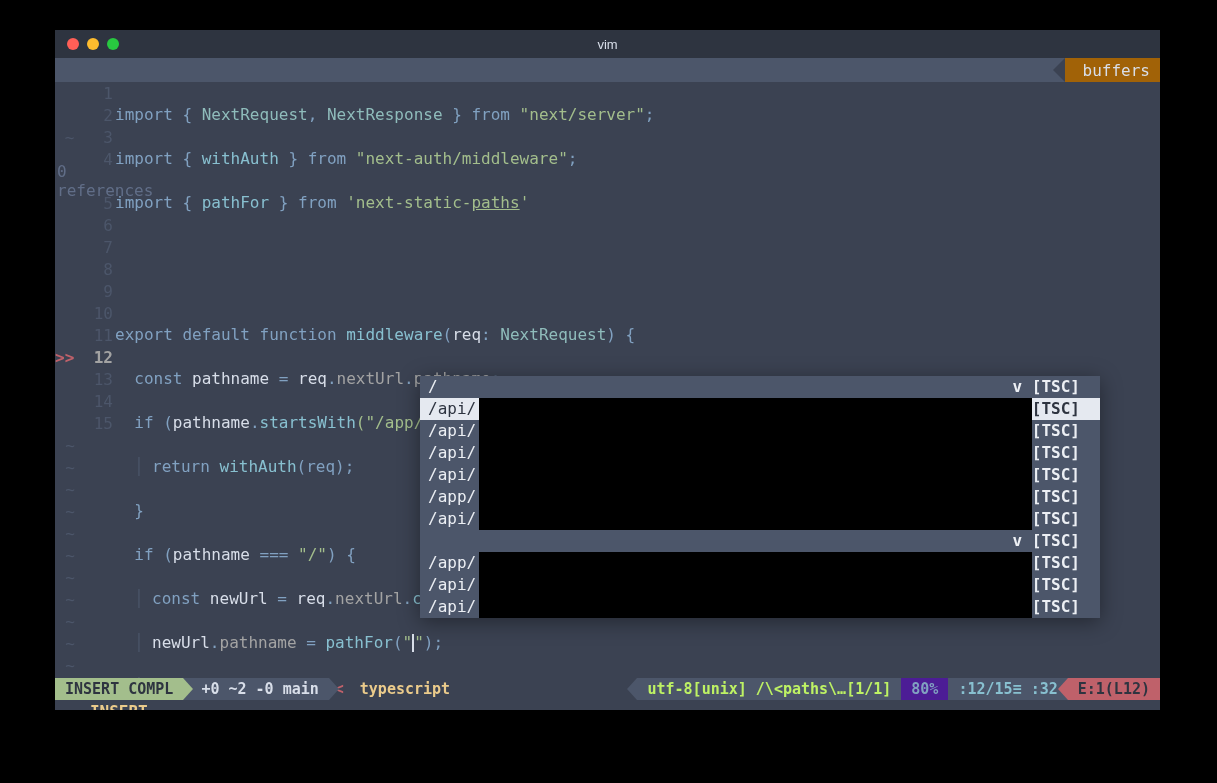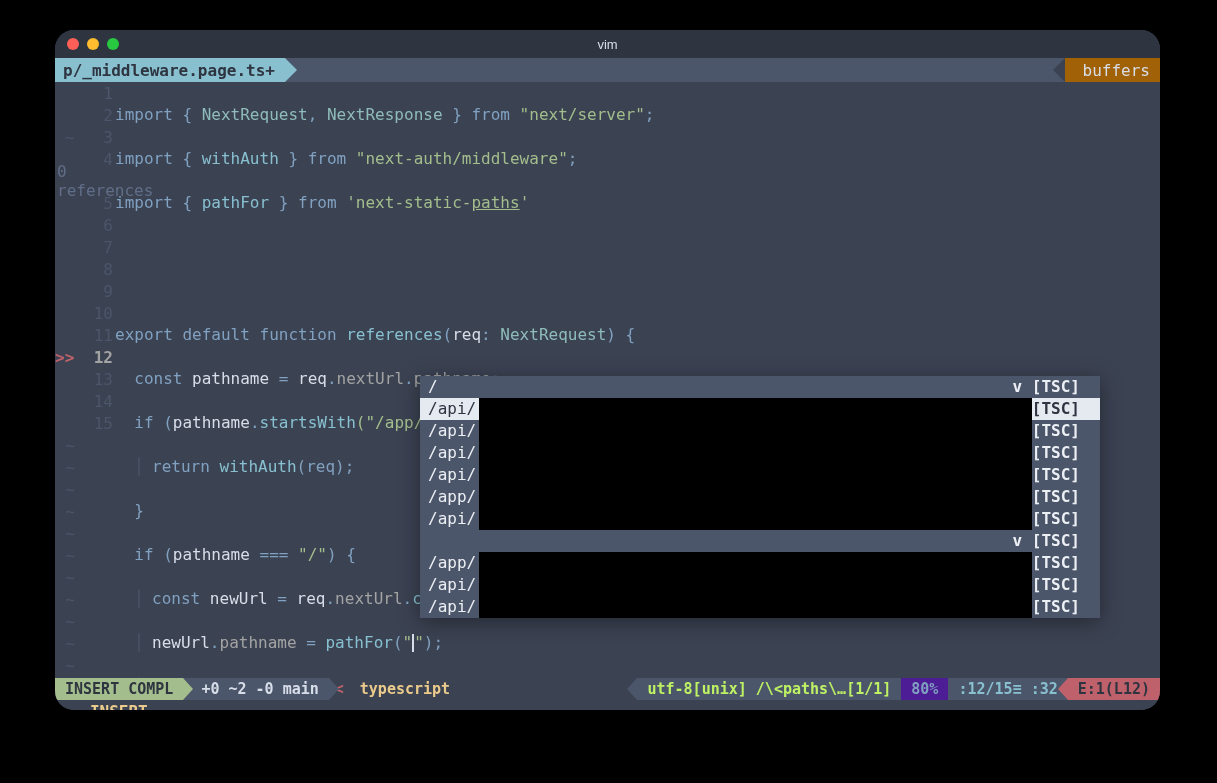--- a/index.html
+++ b/index.html
@@ -11,21 +11,21 @@
     font-size: 16px;
     position: relative;
   }
   .window {
     position: absolute;
     left: 55px;
     top: 30px;
     width: 1105px;
     height: 680px;
     background: #3b4252;
-    border-radius: 19px;
+    border-radius: 0;
     overflow: hidden;
     box-shadow: 0 20px 60px rgba(0,0,0,0.6);
   }
   .titlebar {
     height: 28px;
     background: #2e3440;
     display: flex;
     align-items: center;
     position: relative;
     user-select: none;
@@ -236,23 +236,20 @@
   <div class="titlebar">
     <div class="traffic">
       <div class="dot red"></div>
       <div class="dot yellow"></div>
       <div class="dot green"></div>
     </div>
     <div class="title">vim</div>
   </div>
 
   <div class="tabline">
-    <div class="tab">
-      <span>p/_middleware.page.ts+</span>
-    </div>
     <div class="buffers">
       <span>buffers</span>
     </div>
   </div>
 
   <div class="editor">
 
     <div style="position:absolute;left:0;top:0;width:58px;">
       <div class="row">
           <span class="sign"></span>
@@ -352,21 +349,21 @@
           <span class="sign tilde">~</span>
         </div>
     </div>
 
     <div class="code">
 <div class="row"><span class="kw">import</span><span class="punc"> { </span><span class="ty">NextRequest</span><span class="punc">, </span><span class="ty">NextResponse</span><span class="punc"> } </span><span class="kw">from </span><span class="str">"next/server"</span><span class="punc">;</span></div>
 <div class="row"><span class="kw">import</span><span class="punc"> { </span><span class="fn">withAuth</span><span class="punc"> } </span><span class="kw">from </span><span class="str">"next-auth/middleware"</span><span class="punc">;</span></div>
 <div class="row"><span class="kw">import</span><span class="punc"> { </span><span class="fn">pathFor</span><span class="punc"> } </span><span class="kw">from </span><span class="str">'next-static-</span><span class="str underline">paths</span><span class="str">'</span></div>
 <div class="row"></div>
 <div class="row"></div>
-<div class="row"><span class="kw">export </span><span class="kw">default </span><span class="kw">function </span><span class="fn">references</span><span class="punc">(</span><span class="varname">req</span><span class="punc">: </span><span class="ty">NextRequest</span><span class="punc">)</span><span class="punc"> {</span></div>
+<div class="row"><span class="kw">export </span><span class="kw">default </span><span class="kw">function </span><span class="fn">middleware</span><span class="punc">(</span><span class="varname">req</span><span class="punc">: </span><span class="ty">NextRequest</span><span class="punc">)</span><span class="punc"> {</span></div>
 <div class="row"><span class="kw">  const </span><span class="varname">pathname</span><span class="op"> = </span><span class="varname">req</span><span class="op">.</span><span class="prop">nextUrl</span><span class="op">.</span><span class="prop">pathname</span><span class="punc">;</span></div>
 <div class="row"><span class="kw">  if </span><span class="punc">(</span><span class="varname">pathname</span><span class="op">.</span><span class="fn">startsWith</span><span class="str">("/app/")</span><span class="op"> || </span><span class="varname">pathname</span><span class="op"> === </span><span class="str">"/app"</span><span class="punc">)</span><span class="punc"> {</span></div>
 <div class="row"><span class="indent-guide">  │ </span><span class="kw" style="margin-left:-40px;">    return </span><span class="fn">withAuth</span><span class="punc">(req)</span><span class="punc">;</span></div>
 <div class="row"><span class="punc">  }</span></div>
 <div class="row"><span class="kw">  if </span><span class="punc">(</span><span class="varname">pathname</span><span class="op"> === </span><span class="str">"/"</span><span class="punc">)</span><span class="punc"> {</span></div>
 <div class="row"><span class="indent-guide">  │ </span><span class="kw" style="margin-left:-40px;">    const </span><span class="varname">newUrl</span><span class="op"> = </span><span class="varname">req</span><span class="op">.</span><span class="prop">nextUrl</span><span class="op">.</span><span class="fn">clone</span><span class="punc">()</span><span class="punc">;</span></div>
 <div class="row"><span class="indent-guide">  │ </span><span class="varname" style="margin-left:-40px;">    newUrl</span><span class="op">.</span><span class="prop">pathname</span><span class="op"> = </span><span class="fn">pathFor</span><span class="punc">(</span><span class="str">"</span><span class="cursor-bar"></span><span class="str">"</span><span class="punc">)</span><span class="punc">;</span></div>
 <div class="row"><span class="indent-guide">  │ </span><span class="kw" style="margin-left:-40px;">    return </span><span class="ty">NextResponse</span><span class="op">.</span><span class="fn">redire</span></div>
 
 

